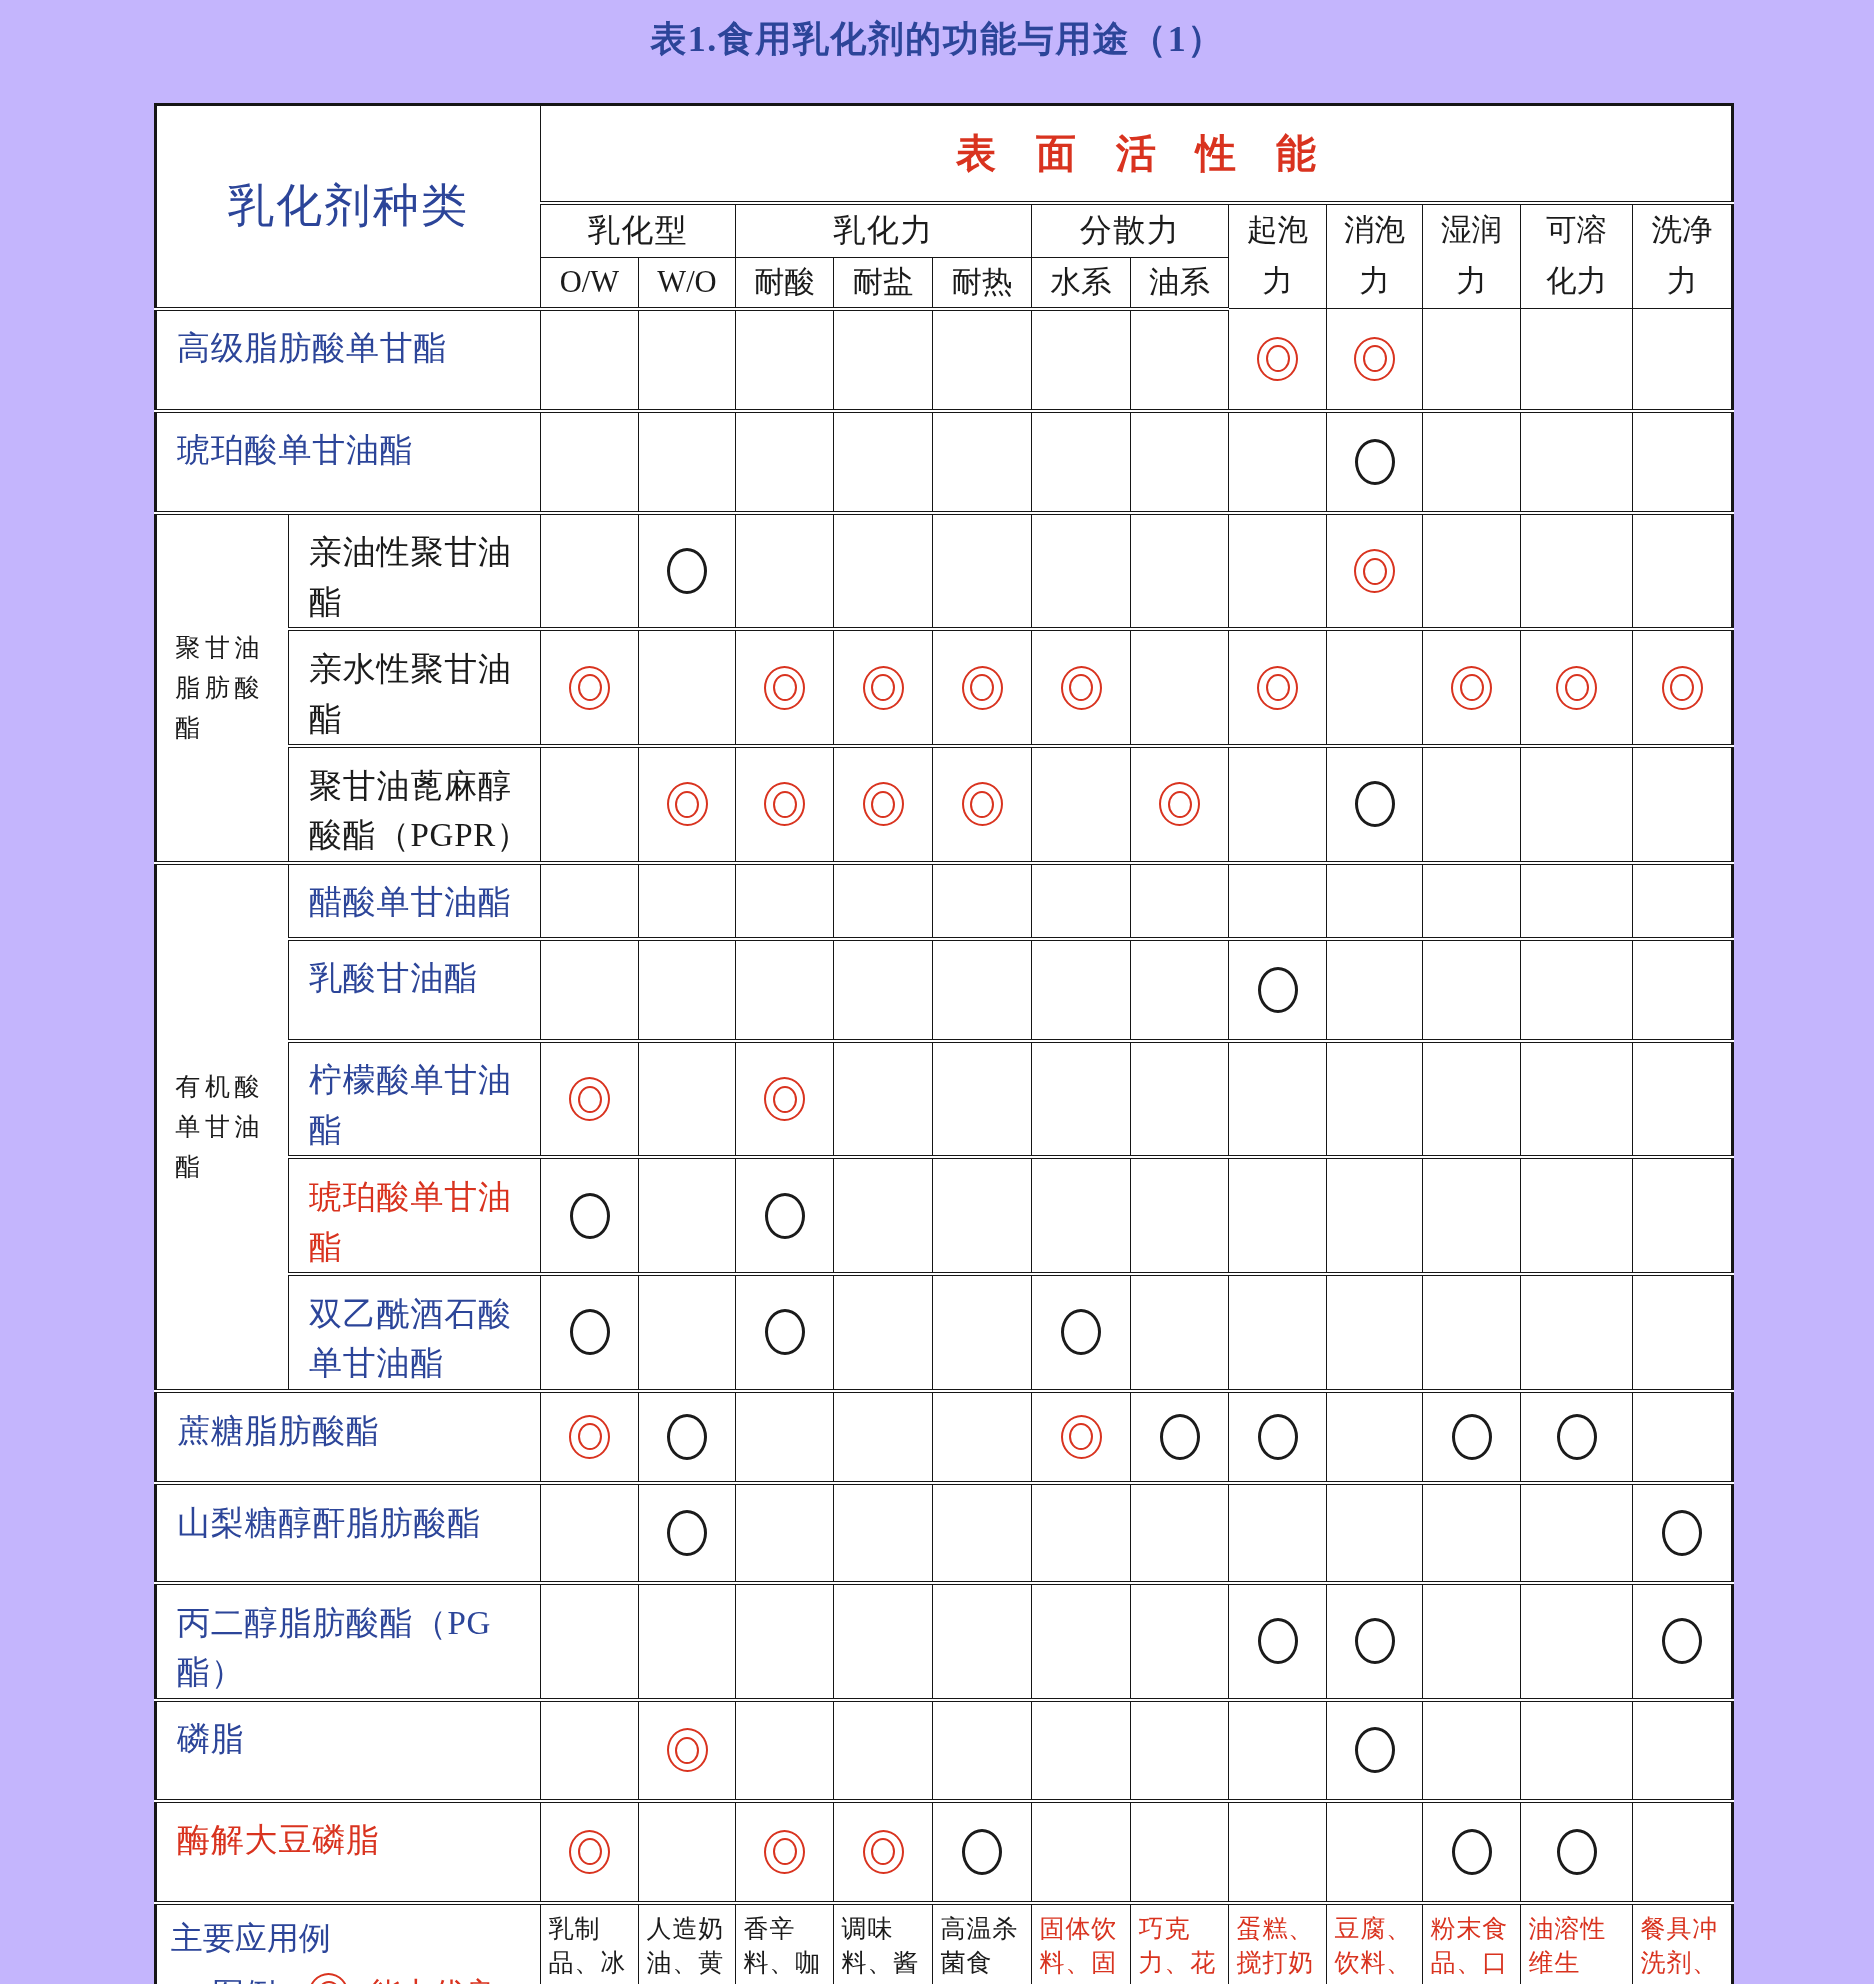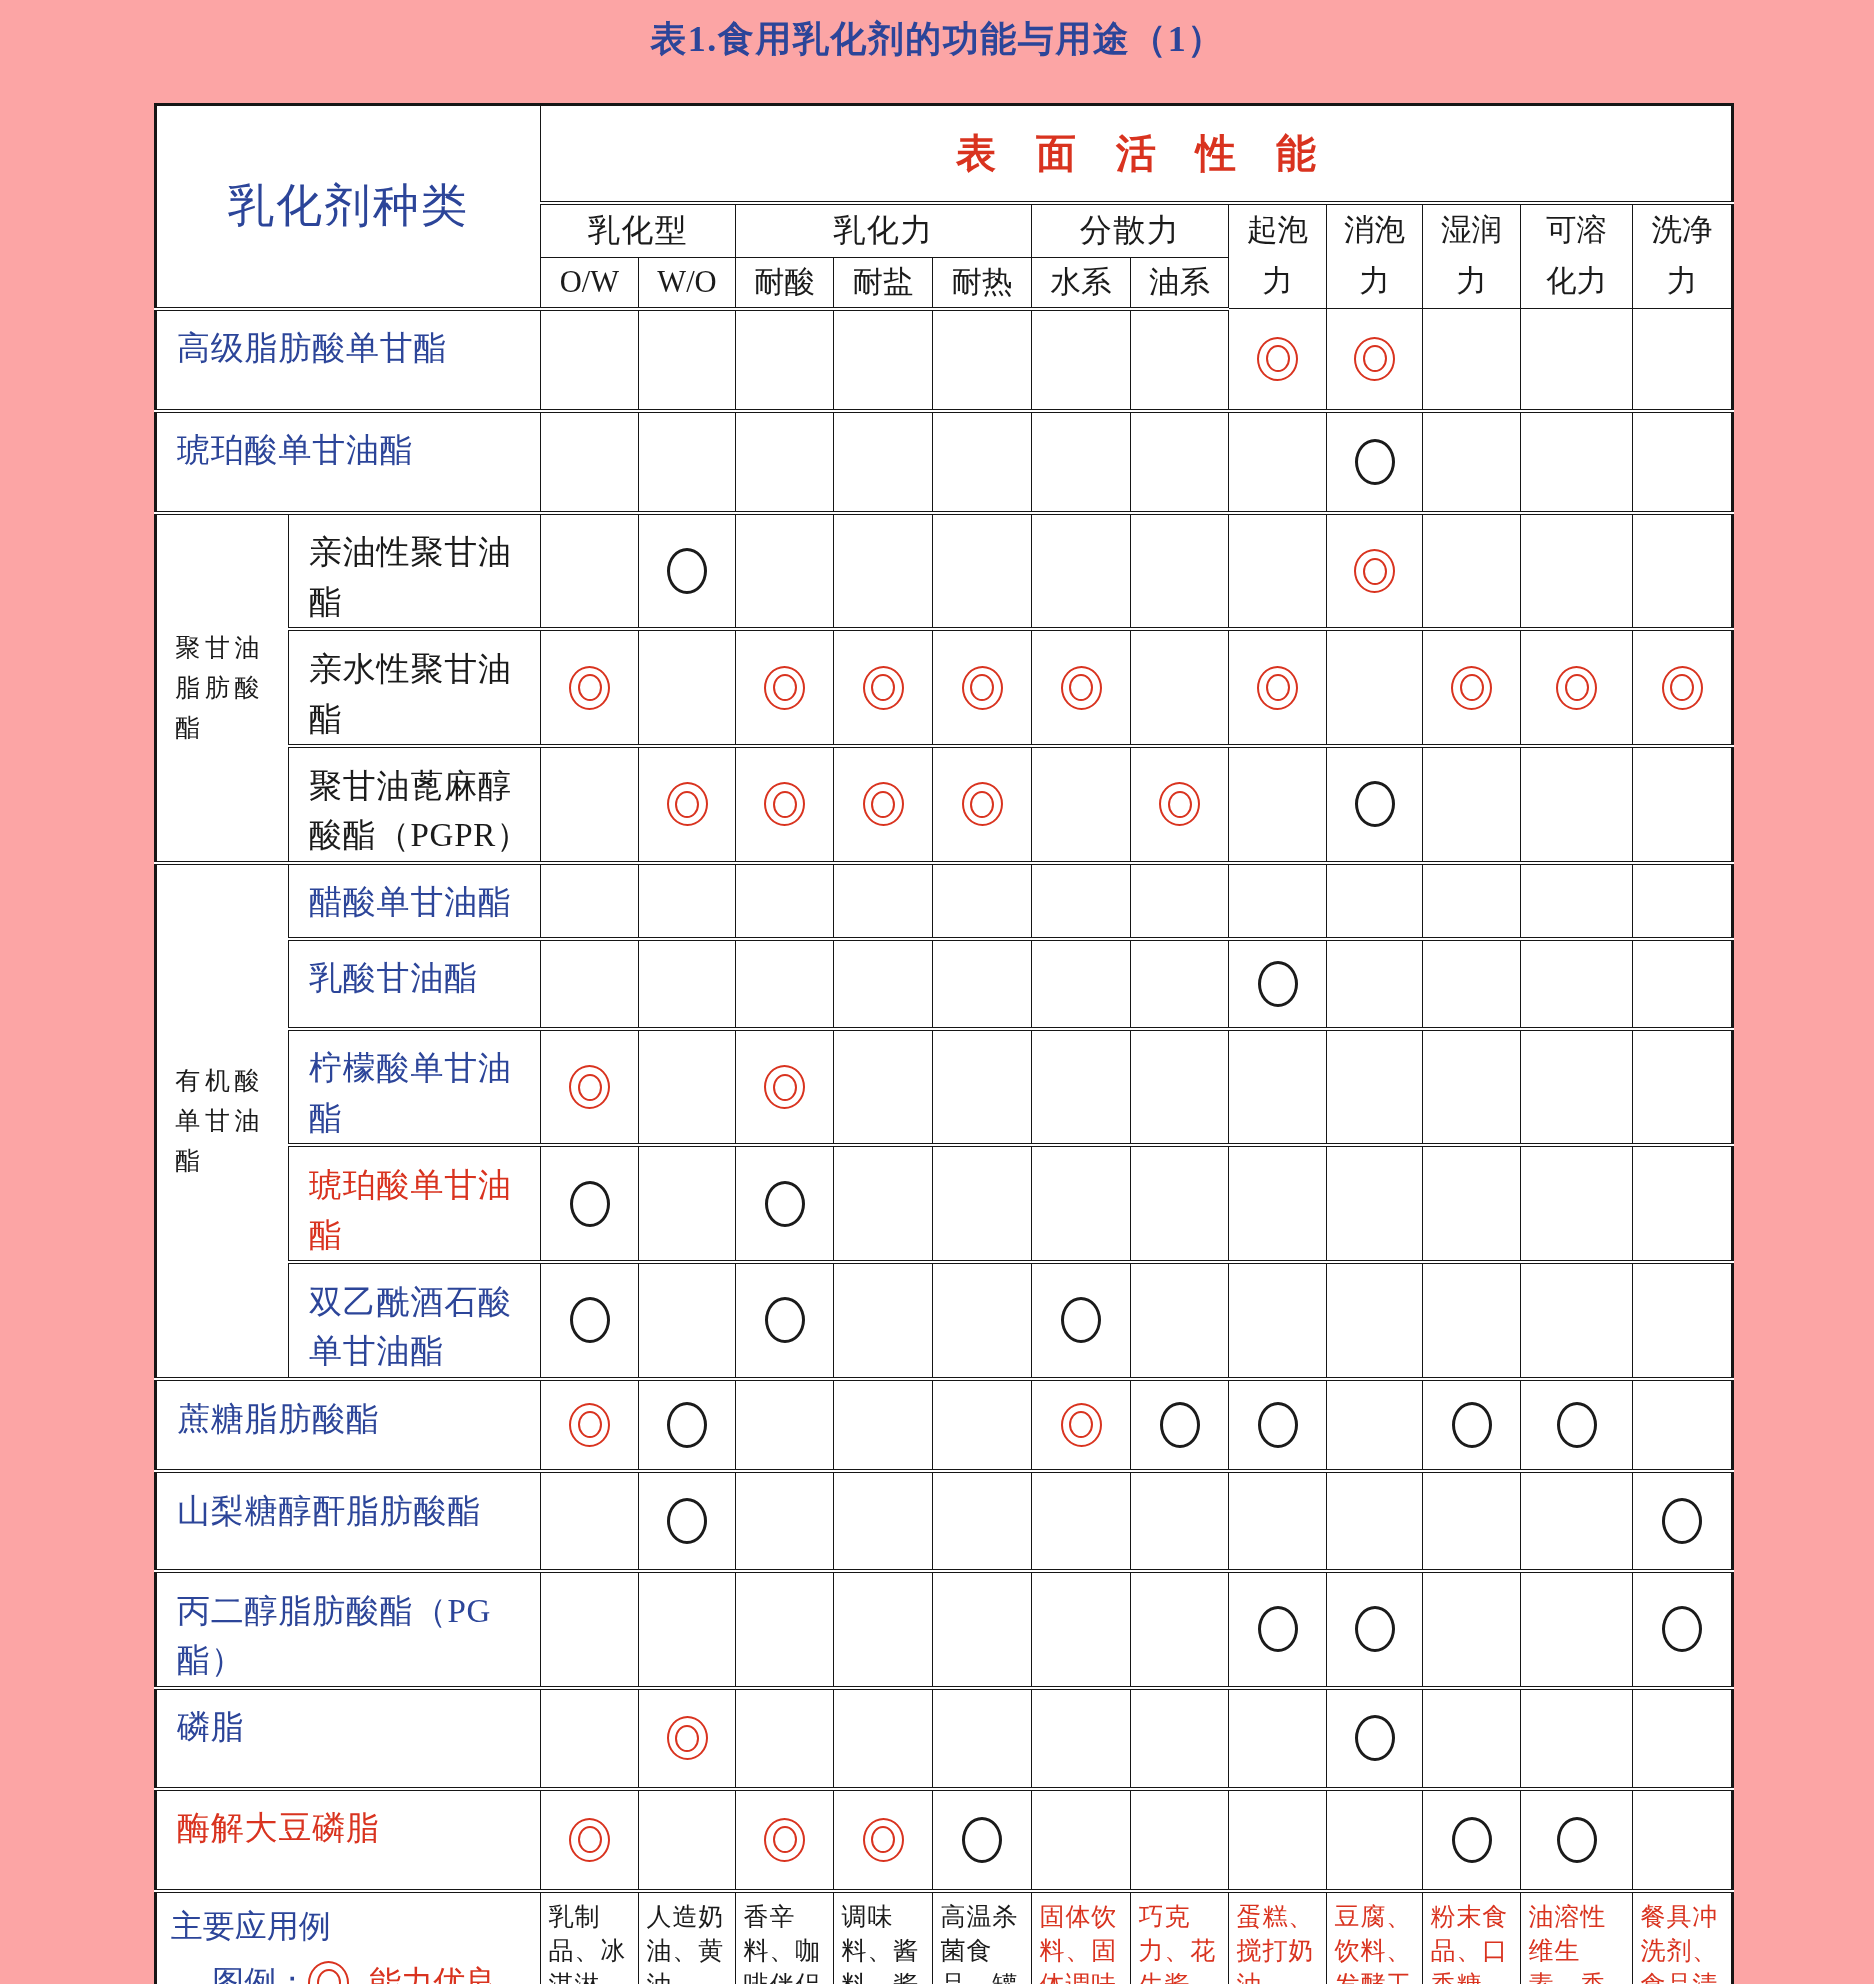--- a/index.html
+++ b/index.html
@@ -1,17 +1,17 @@
 <!DOCTYPE html>
 <html style="font-size:12.2px"><head>
 <meta charset="utf-8">
 <style>
   html,body{margin:0;padding:0;background:#ffffff;}
   .page{
-    position:relative;width:1875px;height:1985px;background:#fca5a5;overflow:hidden;
+    position:relative;width:1875px;height:1985px;background:#c4b5fd;overflow:hidden;
     font-family:"Liberation Serif","DejaVu Serif",serif;color:#1b1b1b;text-decoration:underline;
   }
   .title{
     position:absolute;top:15.3px;left:0;width:1875px;text-align:center;
     font-size:36px;font-weight:bold;color:#2c4599;letter-spacing:1.5px;
   }
   table.emul{
     position:absolute;left:154px;top:103px;width:1577px;
     border-collapse:collapse;table-layout:fixed;background:#ffffff;
     border:3.8px solid #161616;
@@ -218,21 +218,21 @@
           <td class="ratecell"></td>
           <td class="ratecell"></td>
           <td class="ratecell"></td>
           <td class="ratecell"></td>
           <td class="ratecell"></td>
           <td class="ratecell"></td>
           <td class="ratecell"></td>
           <td class="ratecell"></td>
           <td class="ratecell"></td>
         </tr>
-        <tr class="sep-dbl" style="height: 90px;">
+        <tr class="sep-dbl" style="height: 102px;">
           <td class="rowlabel c-blue" colspan="1">乳酸甘油酯</td>
           <td class="ratecell"></td>
           <td class="ratecell"></td>
           <td class="ratecell"></td>
           <td class="ratecell"></td>
           <td class="ratecell"></td>
           <td class="ratecell"></td>
           <td class="ratecell"></td>
           <td class="ratecell"><span class="mk mk-s"></span></td>
           <td class="ratecell"></td>

